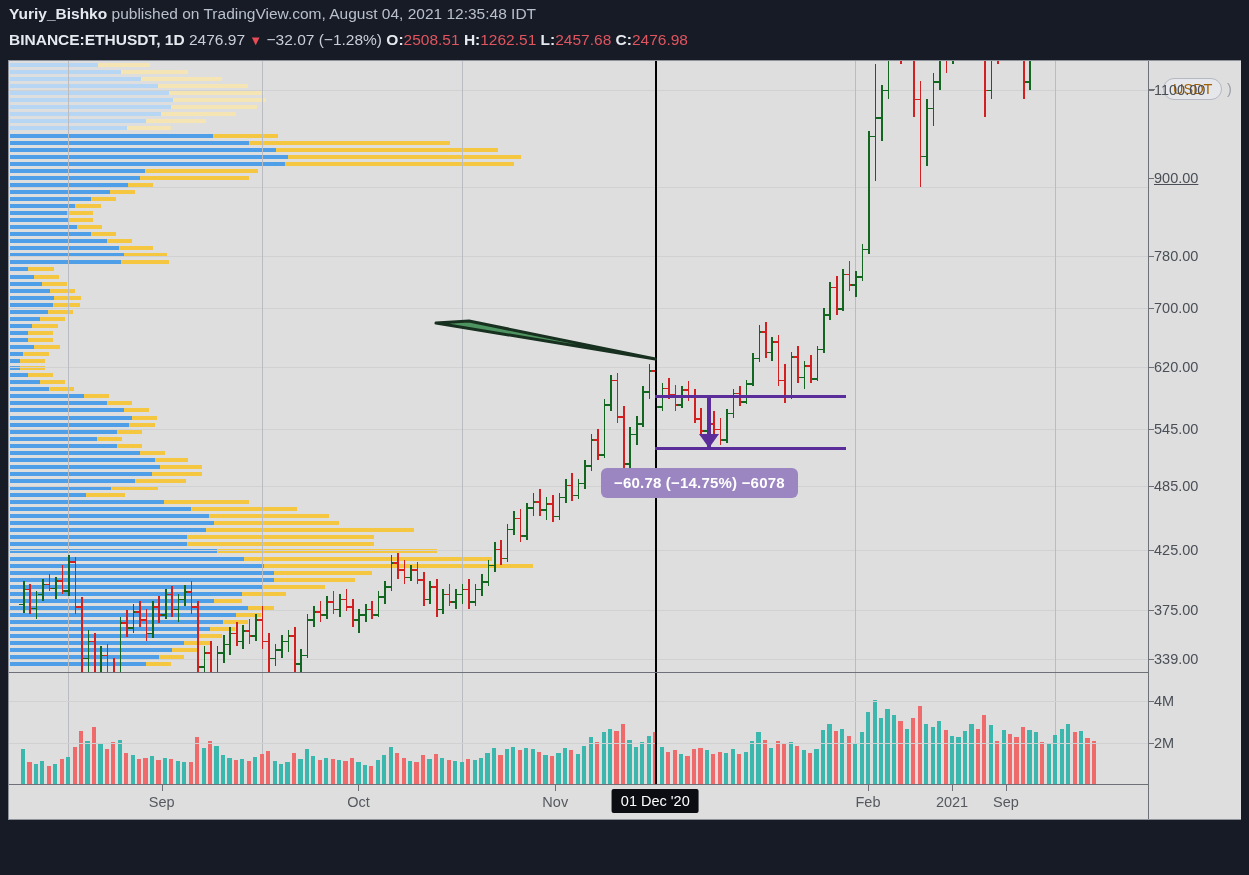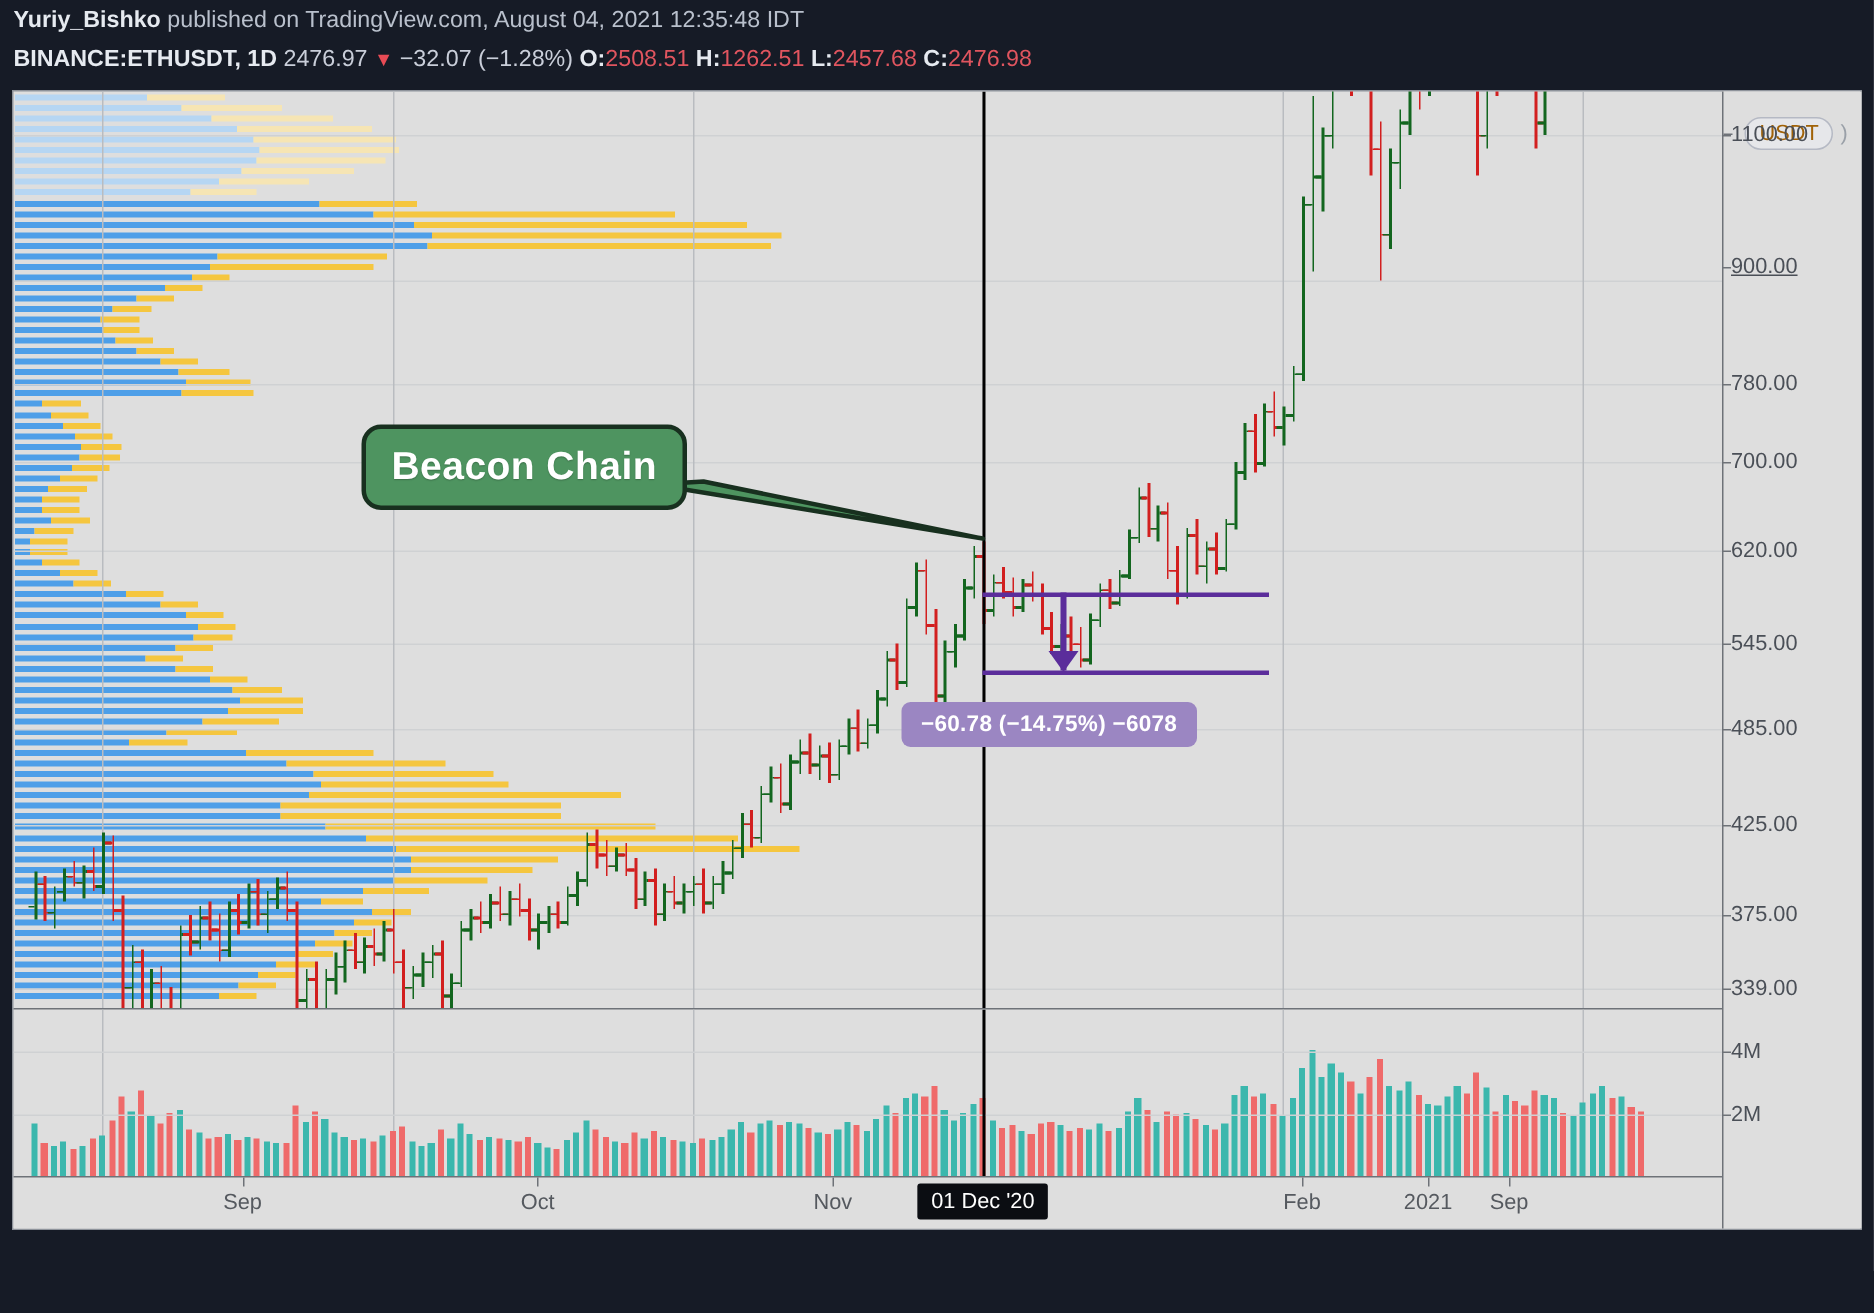--- a/index.html
+++ b/index.html
@@ -905,21 +905,20 @@
         <div class="tick up" style="left: 1016.28px; top: 20.0992px; width: 4.4px;"></div>
         <div class="eventline" style="left: 646.277px; height: 611px;"></div>
         <div class="mline" style="left: 646.277px; top: 334.155px; width: 190.723px;"></div>
         <div class="mline" style="left: 646.277px; top: 386.482px; width: 190.723px;"></div>
         <div class="marrow-stem" style="left: 698px; top: 334.155px; height: 52.3273px;"></div>
         <div class="marrow-head" style="left: 690px; top: 373.482px; border-left: 10px solid transparent; border-right: 10px solid transparent; border-top: 14px solid rgb(91, 45, 155);"></div>
         <div class="mlabel" style="left: 592px; top: 407.482px;">−60.78 (−14.75%) −6078</div>
         <svg class="callout-tail" width="1139" height="611" style="left: 0px; top: 0px;">
           <path d="M 427 262 L 460 260 L 646.277108433735 298.0568204954301 Z" fill="#4e9460" stroke="#18301f" stroke-width="3" stroke-linejoin="round"></path>
         </svg>
-        <div class="callout" style="left: 232px; top: 222px;">Beacon Chain</div>
       </div>
     <div class="panesep"></div>
     <div class="volpane" id="volpane">
         <div class="vgrid vol" style="left: 59.1627px;"></div>
         <div class="vgrid vol" style="left: 252.717px;"></div>
         <div class="vgrid vol" style="left: 452.723px;"></div>
         <div class="vgrid vol" style="left: 646.277px;"></div>
         <div class="vgrid vol" style="left: 846.283px;"></div>
         <div class="vgrid vol" style="left: 1046.29px;"></div>
         <div class="vbar up" style="left: 11.9px; height: 34.8px;"></div>

